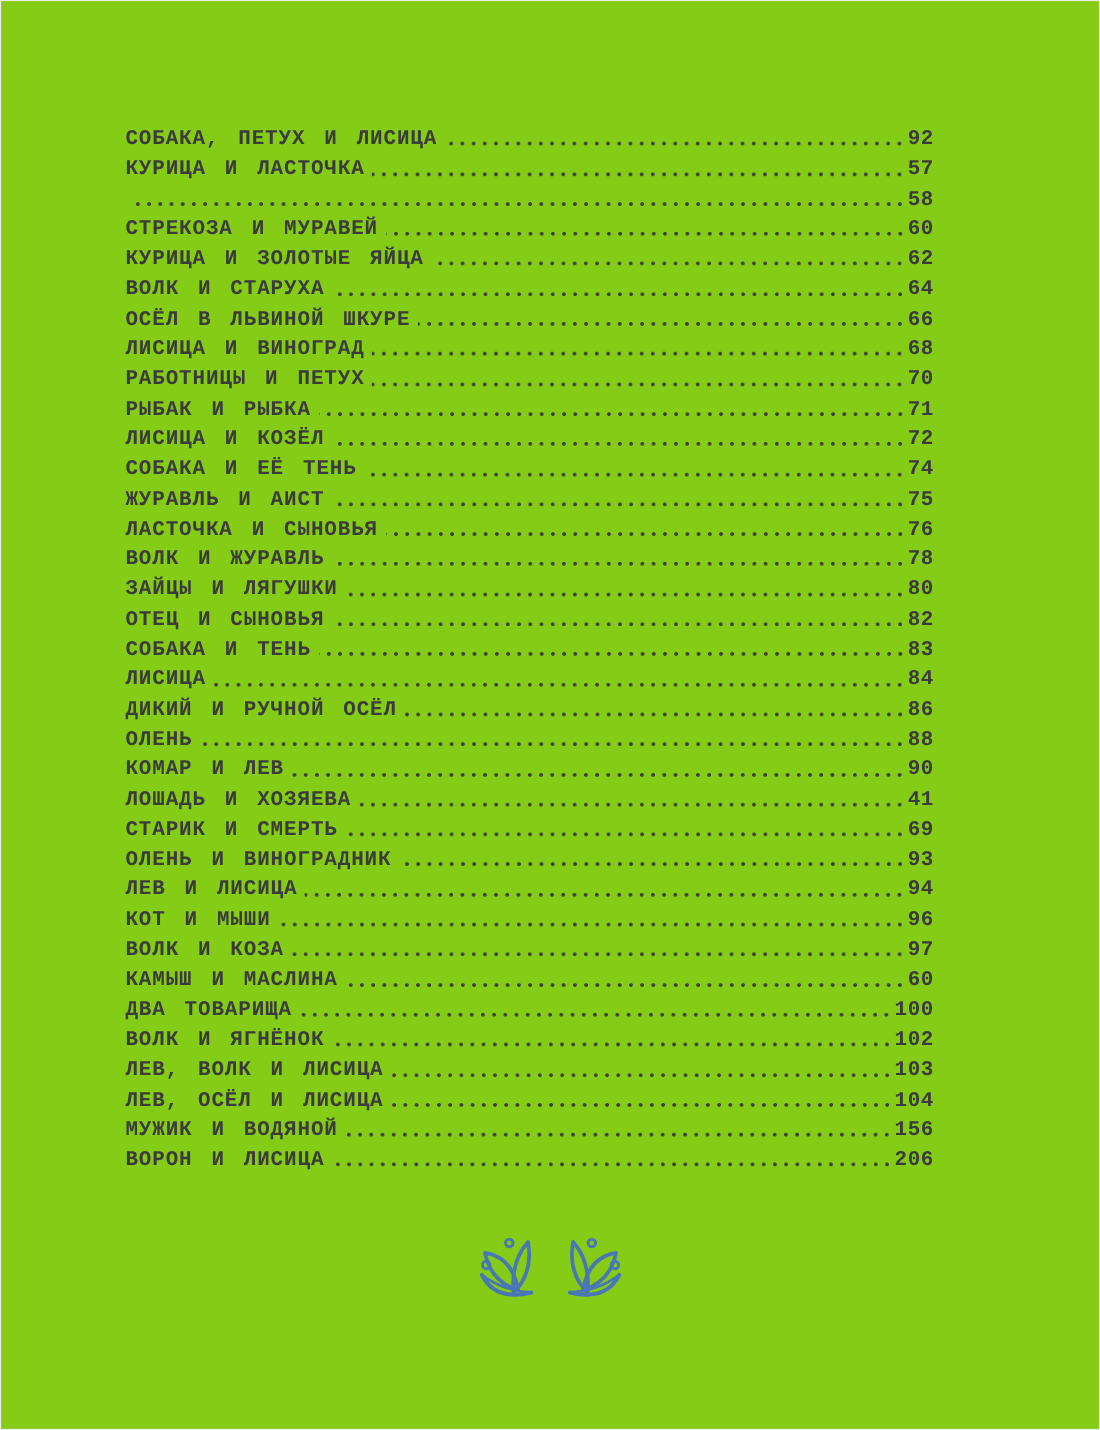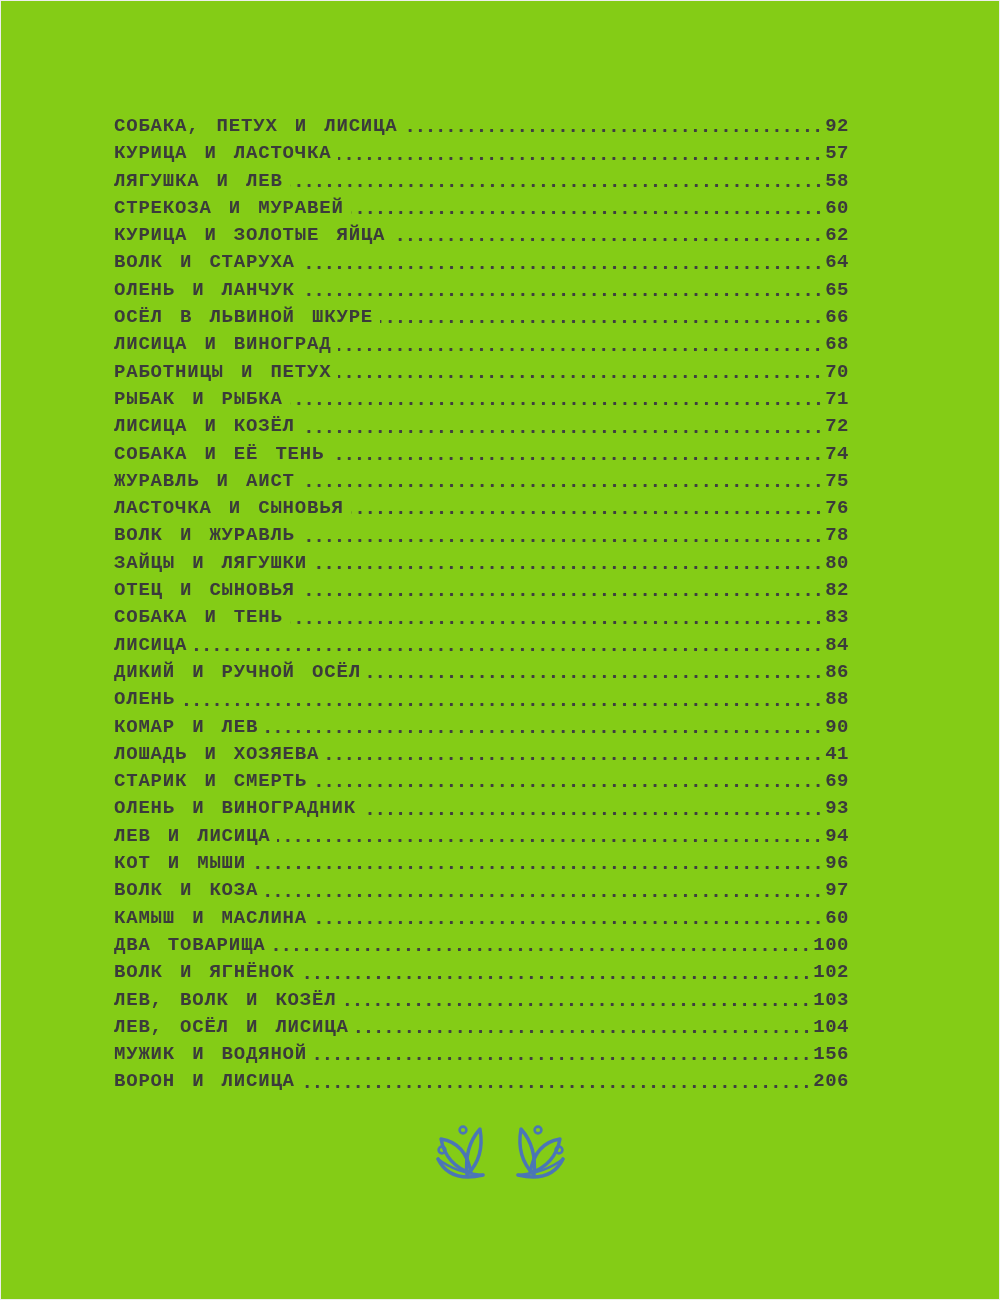--- a/index.html
+++ b/index.html
@@ -78,45 +78,39 @@
         <span class="toc-title">СОБАКА, ПЕТУХ И ЛИСИЦА</span>
         <span class="toc-dots"></span>
         <span class="toc-page">92</span>
       </div>
       <div class="toc-row">
         <span class="toc-title">КУРИЦА И ЛАСТОЧКА</span>
         <span class="toc-dots"></span>
         <span class="toc-page">57</span>
       </div>
       <div class="toc-row">
-        <span class="toc-title">ЛЯГУШКА И ЛЕВ</span>
         <span class="toc-dots"></span>
         <span class="toc-page">58</span>
       </div>
       <div class="toc-row">
         <span class="toc-title">СТРЕКОЗА И МУРАВЕЙ</span>
         <span class="toc-dots"></span>
         <span class="toc-page">60</span>
       </div>
       <div class="toc-row">
         <span class="toc-title">КУРИЦА И ЗОЛОТЫЕ ЯЙЦА</span>
         <span class="toc-dots"></span>
         <span class="toc-page">62</span>
       </div>
       <div class="toc-row">
         <span class="toc-title">ВОЛК И СТАРУХА</span>
         <span class="toc-dots"></span>
         <span class="toc-page">64</span>
       </div>
       <div class="toc-row">
-        <span class="toc-title">ОЛЕНЬ И ЛАНЧУК</span>
-        <span class="toc-dots"></span>
-        <span class="toc-page">65</span>
-      </div>
-      <div class="toc-row">
         <span class="toc-title">ОСЁЛ В ЛЬВИНОЙ ШКУРЕ</span>
         <span class="toc-dots"></span>
         <span class="toc-page">66</span>
       </div>
       <div class="toc-row">
         <span class="toc-title">ЛИСИЦА И ВИНОГРАД</span>
         <span class="toc-dots"></span>
         <span class="toc-page">68</span>
       </div>
       <div class="toc-row">
@@ -228,21 +222,21 @@
         <span class="toc-title">ДВА ТОВАРИЩА</span>
         <span class="toc-dots"></span>
         <span class="toc-page">100</span>
       </div>
       <div class="toc-row">
         <span class="toc-title">ВОЛК И ЯГНЁНОК</span>
         <span class="toc-dots"></span>
         <span class="toc-page">102</span>
       </div>
       <div class="toc-row">
-        <span class="toc-title">ЛЕВ, ВОЛК И КОЗЁЛ</span>
+        <span class="toc-title">ЛЕВ, ВОЛК И ЛИСИЦА</span>
         <span class="toc-dots"></span>
         <span class="toc-page">103</span>
       </div>
       <div class="toc-row">
         <span class="toc-title">ЛЕВ, ОСЁЛ И ЛИСИЦА</span>
         <span class="toc-dots"></span>
         <span class="toc-page">104</span>
       </div>
       <div class="toc-row">
         <span class="toc-title">МУЖИК И ВОДЯНОЙ</span>

